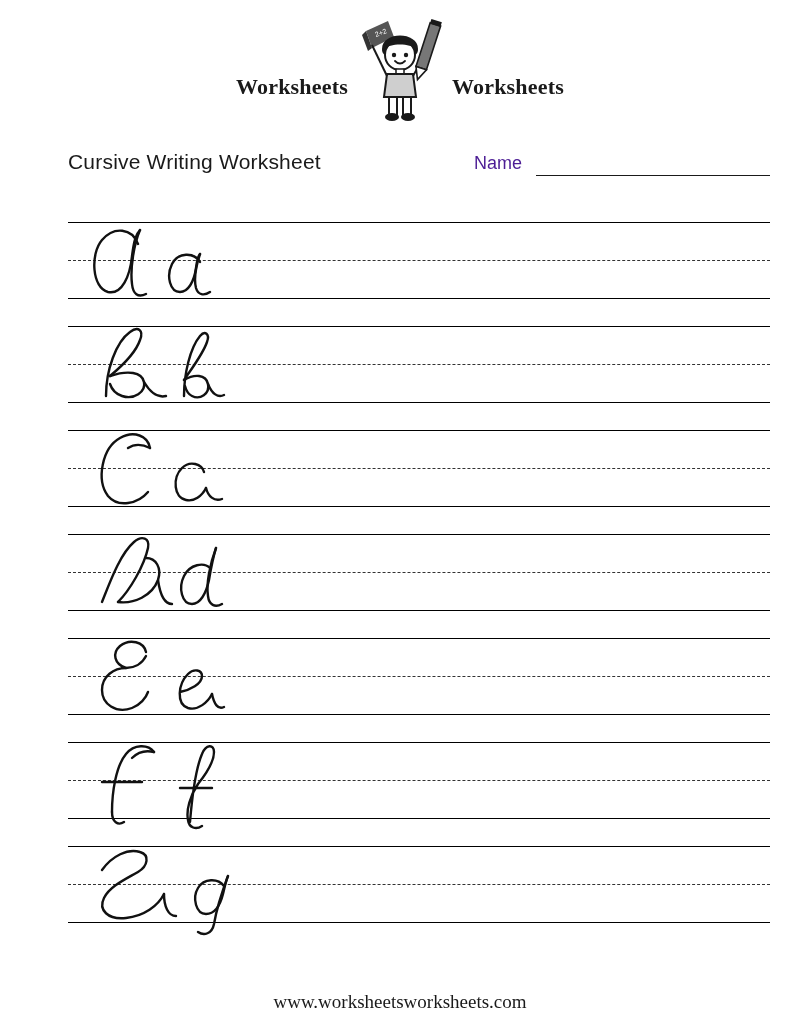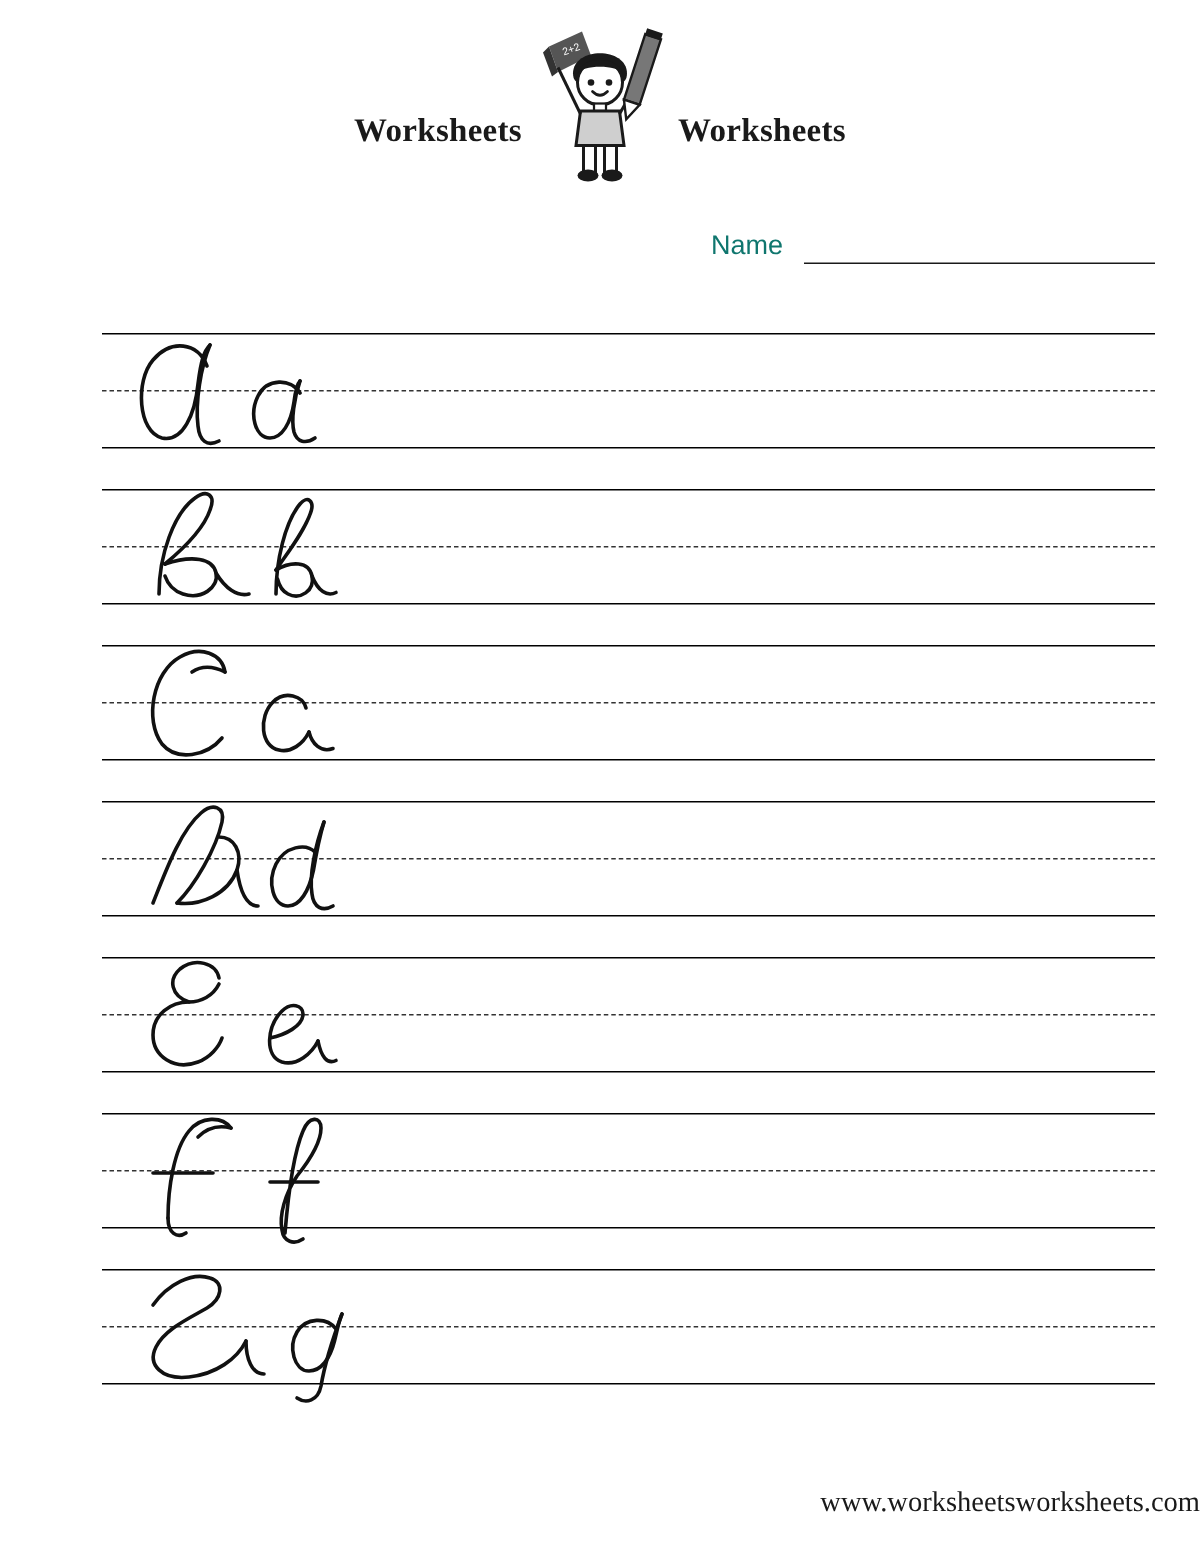--- a/index.html
+++ b/index.html
@@ -63,21 +63,21 @@
     color: #1a1a1a;
     letter-spacing: 0.2px;
     white-space: nowrap;
   }
   .name-label {
     position: absolute;
     left: 474px;
     top: 3px;
     font-family: "Liberation Sans", sans-serif;
     font-size: 18px;
-    color: #0f766e;
+    color: #4c1d95;
   }
   .name-line {
     position: absolute;
     left: 536px;
     top: 25px;
     width: 234px;
     height: 0;
     border-bottom: 1.5px solid #1a1a1a;
   }
 
@@ -116,21 +116,21 @@
     z-index: 3;
   }
   .letters svg { display: block; overflow: visible; }
 
   
   .footer {
     position: absolute;
     left: 0;
     bottom: 22px;
     width: 800px;
-    text-align: right;
+    text-align: center;
     font-family: "Liberation Serif", serif;
     font-size: 19px;
     color: #1a1a1a;
   }
 </style>
 </head>
 <body>
 
 <div class="logo-block">
   <div class="logo-word left">Worksheets</div>
@@ -169,20 +169,21 @@
 
       <ellipse cx="38" cy="102" rx="7" ry="4" fill="#1a1a1a"></ellipse>
       <ellipse cx="54" cy="102" rx="7" ry="4" fill="#1a1a1a"></ellipse>
     </svg>
   </div>
 
   <div class="logo-word right">Worksheets</div>
 </div>
 
 <div class="title-row">
+  <div class="worksheet-title">Cursive Writing Worksheet</div>
   <div class="name-label">Name</div>
   <div class="name-line"></div>
 </div>
 
 <div class="rows">
 
   <div class="practice-row">
     <div class="rule top"></div>
     <div class="rule mid"></div>
     <div class="rule bottom"></div>

